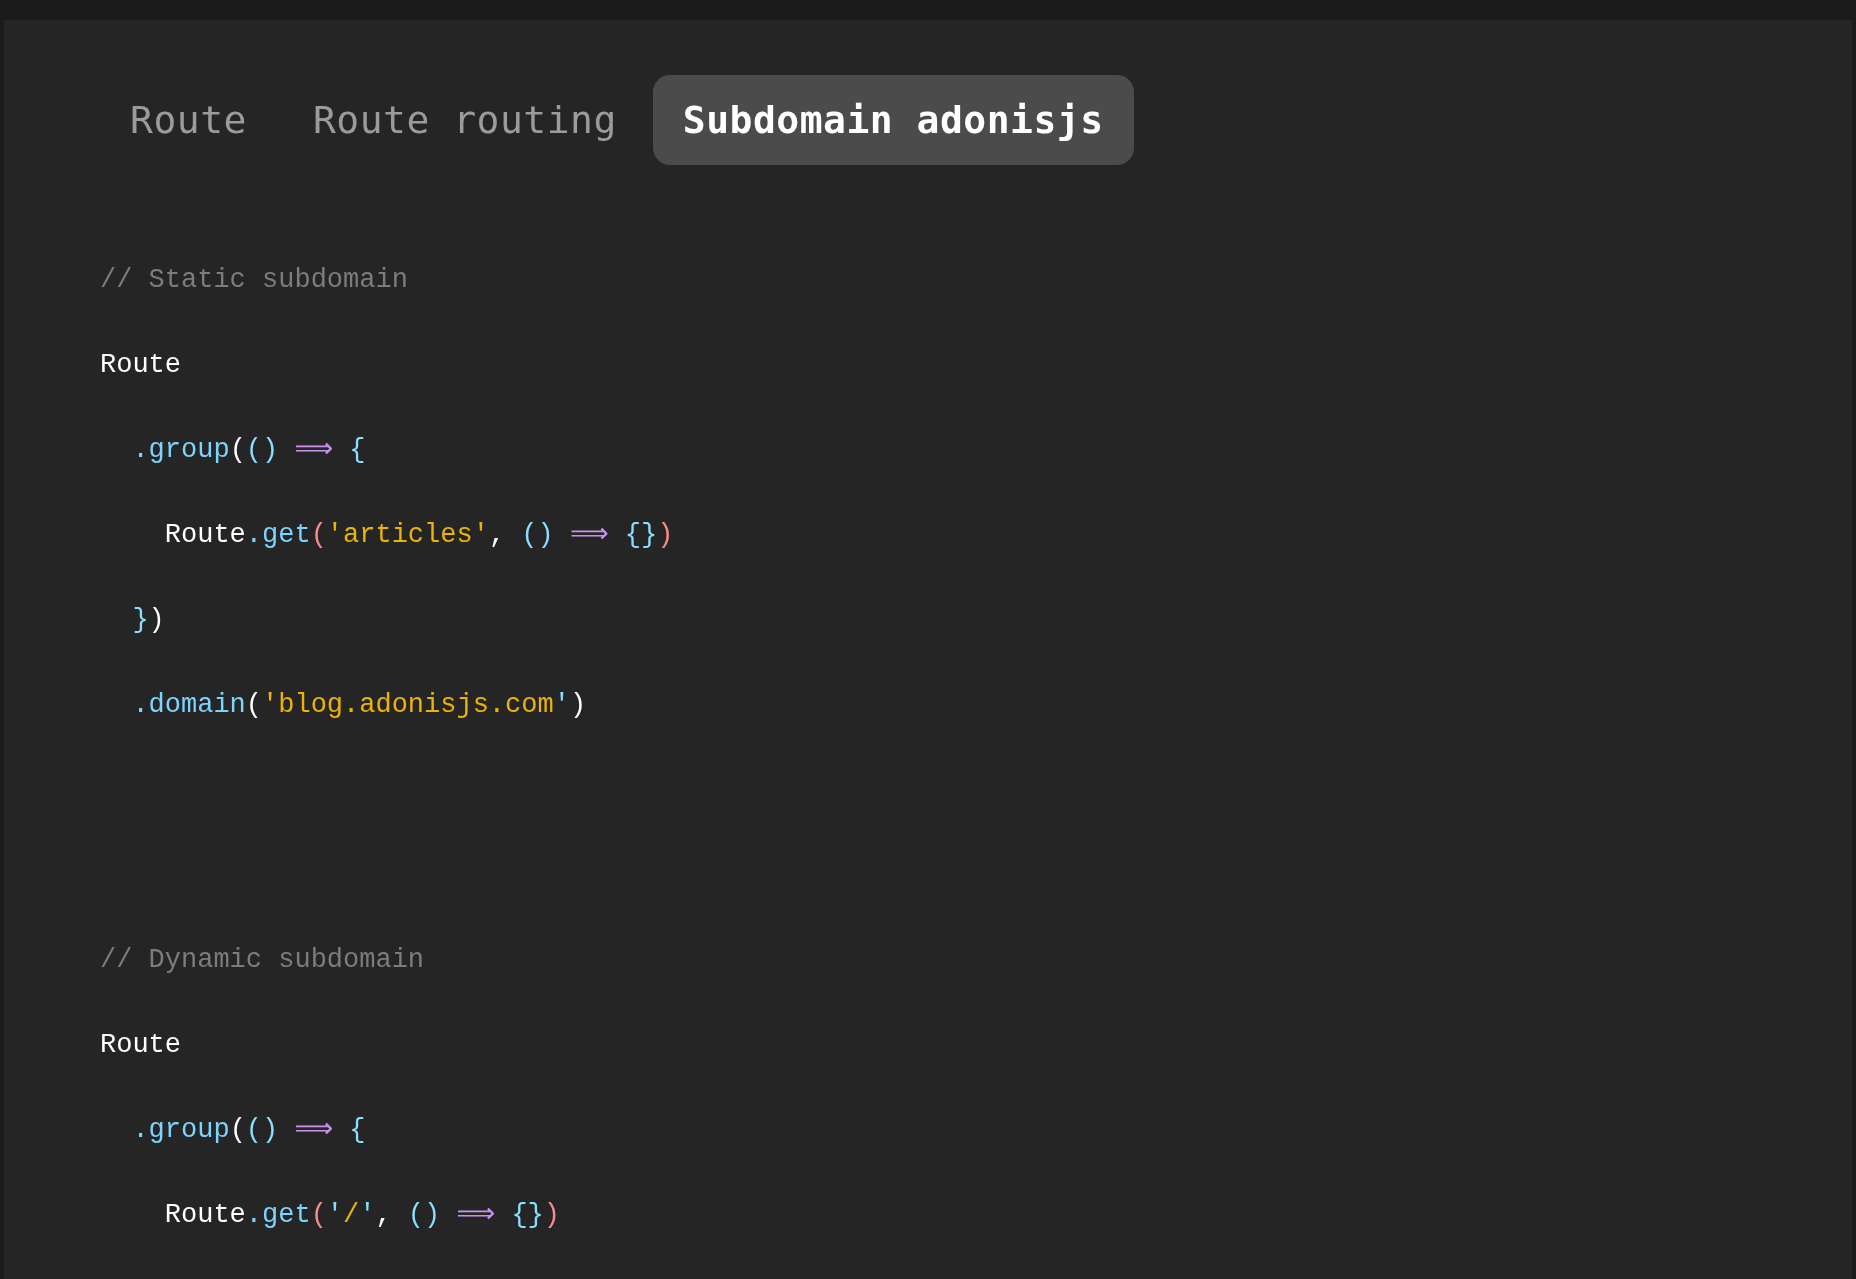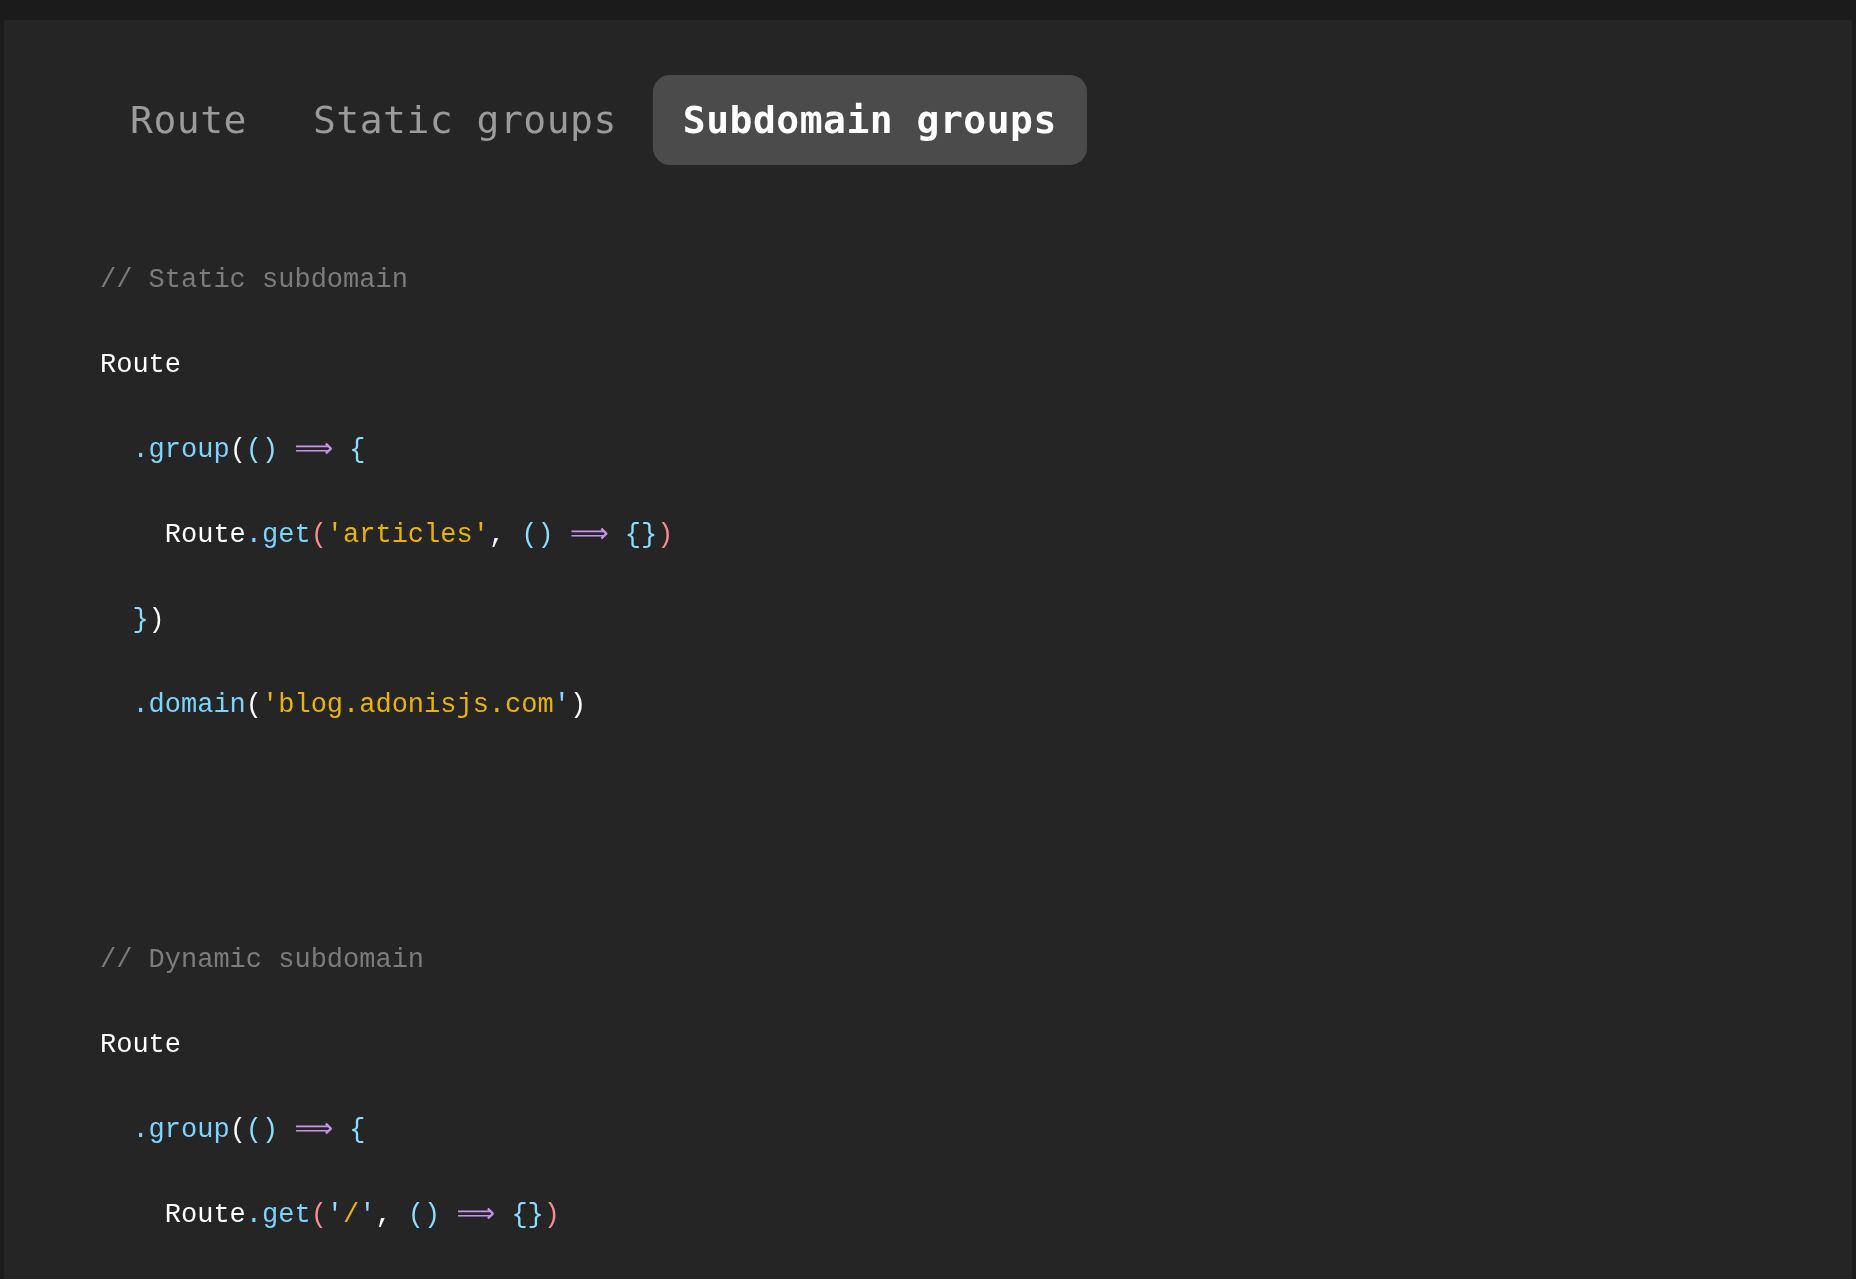--- a/index.html
+++ b/index.html
@@ -88,19 +88,19 @@
   .t-paren   { color: #f78c8c; }
   .t-quote   { color: #89ddff; }
 </style>
 </head>
 <body>
 
 <div class="frame">
 
   <div class="tabbar" id="tab-bar">
       <button class="tab">Route</button>
-      <button class="tab">Static groups</button>
-      <button class="tab active">Subdomain groups</button>
+      <button class="tab">Route routing</button>
+      <button class="tab active">Subdomain adonisjs</button>
     </div>
 
   <div class="code" id="code-block"><div class="line"><span class="t-comment">// Static subdomain</span></div><div class="line"><span class="t-plain">Route</span></div><div class="line"><span class="t-plain">  </span><span class="t-method">.group</span><span class="t-plain">(</span><span class="t-bracket">()</span><span class="t-plain"> </span><span class="t-arrow">⟹</span><span class="t-plain"> </span><span class="t-bracket">{</span></div><div class="line"><span class="t-plain">    </span><span class="t-plain">Route</span><span class="t-method">.get</span><span class="t-paren">(</span><span class="t-string">'articles'</span><span class="t-plain">,</span><span class="t-plain"> </span><span class="t-bracket">()</span><span class="t-plain"> </span><span class="t-arrow">⟹</span><span class="t-plain"> </span><span class="t-bracket">{}</span><span class="t-paren">)</span></div><div class="line"><span class="t-plain">  </span><span class="t-bracket">}</span><span class="t-plain">)</span></div><div class="line"><span class="t-plain">  </span><span class="t-method">.domain</span><span class="t-plain">(</span><span class="t-string">'blog.adonisjs.com</span><span class="t-quote">'</span><span class="t-plain">)</span></div><div class="line blank"></div><div class="line blank"></div><div class="line"><span class="t-comment">// Dynamic subdomain</span></div><div class="line"><span class="t-plain">Route</span></div><div class="line"><span class="t-plain">  </span><span class="t-method">.group</span><span class="t-plain">(</span><span class="t-bracket">()</span><span class="t-plain"> </span><span class="t-arrow">⟹</span><span class="t-plain"> </span><span class="t-bracket">{</span></div><div class="line"><span class="t-plain">    </span><span class="t-plain">Route</span><span class="t-method">.get</span><span class="t-paren">(</span><span class="t-quote">'</span><span class="t-string">/</span><span class="t-quote">'</span><span class="t-plain">,</span><span class="t-plain"> </span><span class="t-bracket">()</span><span class="t-plain"> </span><span class="t-arrow">⟹</span><span class="t-plain"> </span><span class="t-bracket">{}</span><span class="t-paren">)</span></div><div class="line"><span class="t-plain">  </span><span class="t-bracket">}</span><span class="t-plain">)</span></div></div>
 
 </div>
 
 </body></html>

